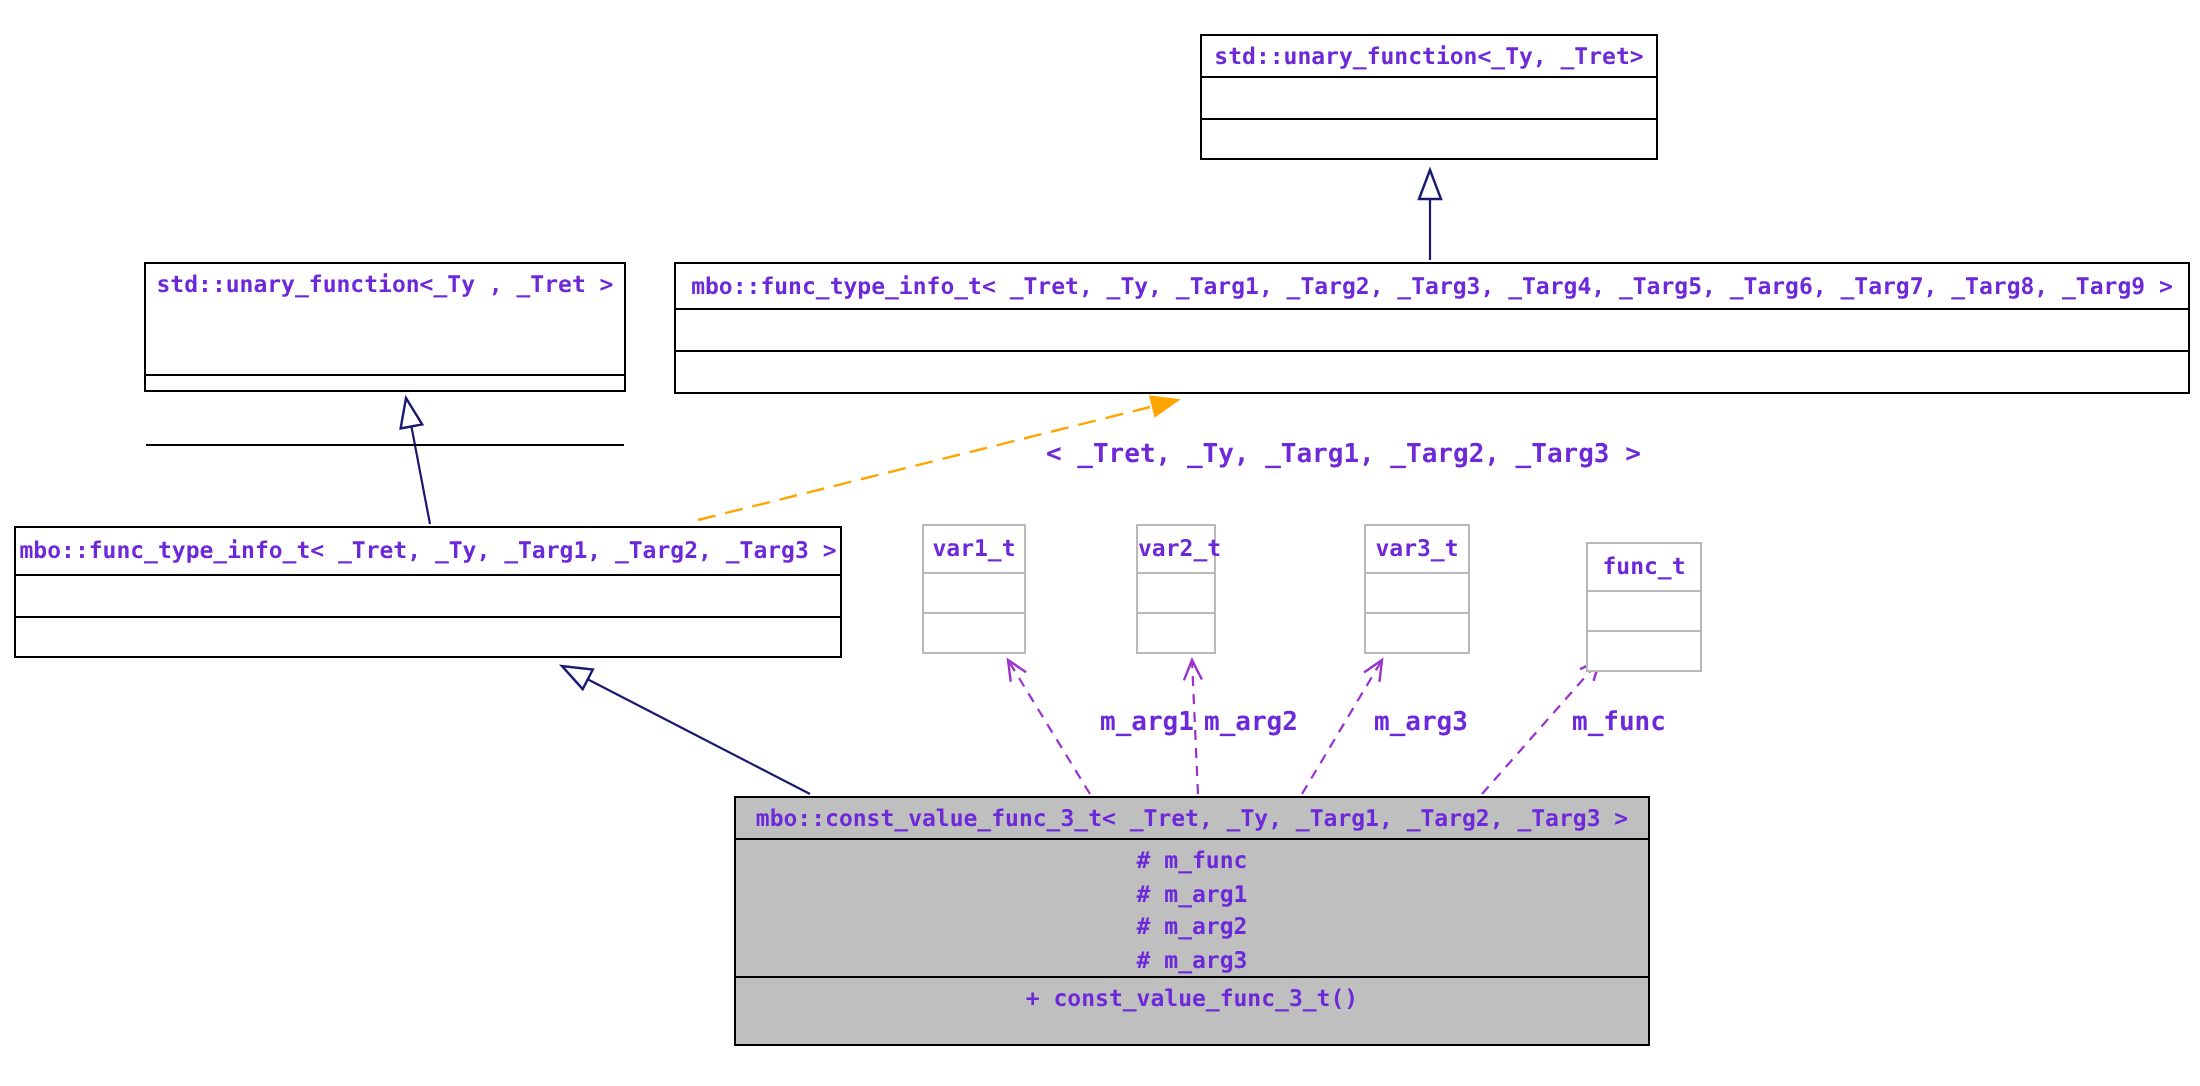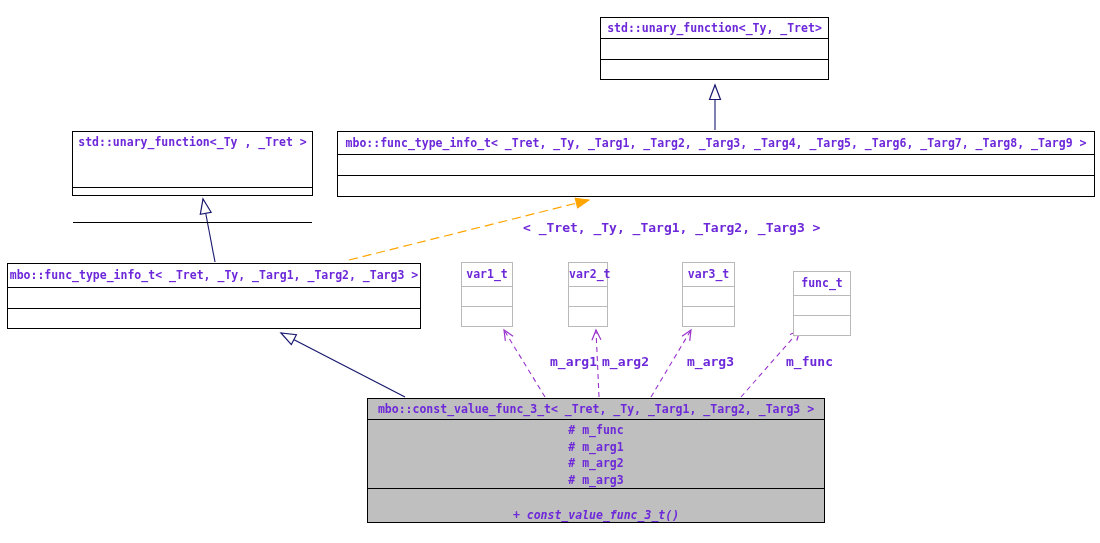--- a/index.html
+++ b/index.html
@@ -103,21 +103,21 @@
   <div class="node current" style="left:367px;top:398px;width:458px;height:125px;">
     <div class="cmp title" style="height:20px;line-height:20px;">mbo::const_value_func_3_t&lt; _Tret, _Ty, _Targ1, _Targ2, _Targ3 &gt;</div>
     <div class="cmp memberlist attrs" style="height:69px;padding-top:2px;">
       <div class="inner">
         <div class="member"># m_func</div>
         <div class="member"># m_arg1</div>
         <div class="member"># m_arg2</div>
         <div class="member"># m_arg3</div>
       </div>
     </div>
-    <div class="cmp memberlist methods fill" style="padding-top:18px;font-style:italic;">
+    <div class="cmp memberlist methods fill" style="padding-top:2px;">
       <div class="inner">
         <div class="member">+ const_value_func_3_t()</div>
       </div>
     </div>
   </div>
 
   <span class="edge-label" style="left:523px;top:221px;">&lt; _Tret, _Ty, _Targ1, _Targ2, _Targ3 &gt;</span>
   <span class="edge-label" style="left:534px;top:355px;margin-left:16px;">m_arg1</span>
   <span class="edge-label" style="left:602px;top:355px;">m_arg2</span>
   <span class="edge-label" style="left:687px;top:355px;">m_arg3</span>

